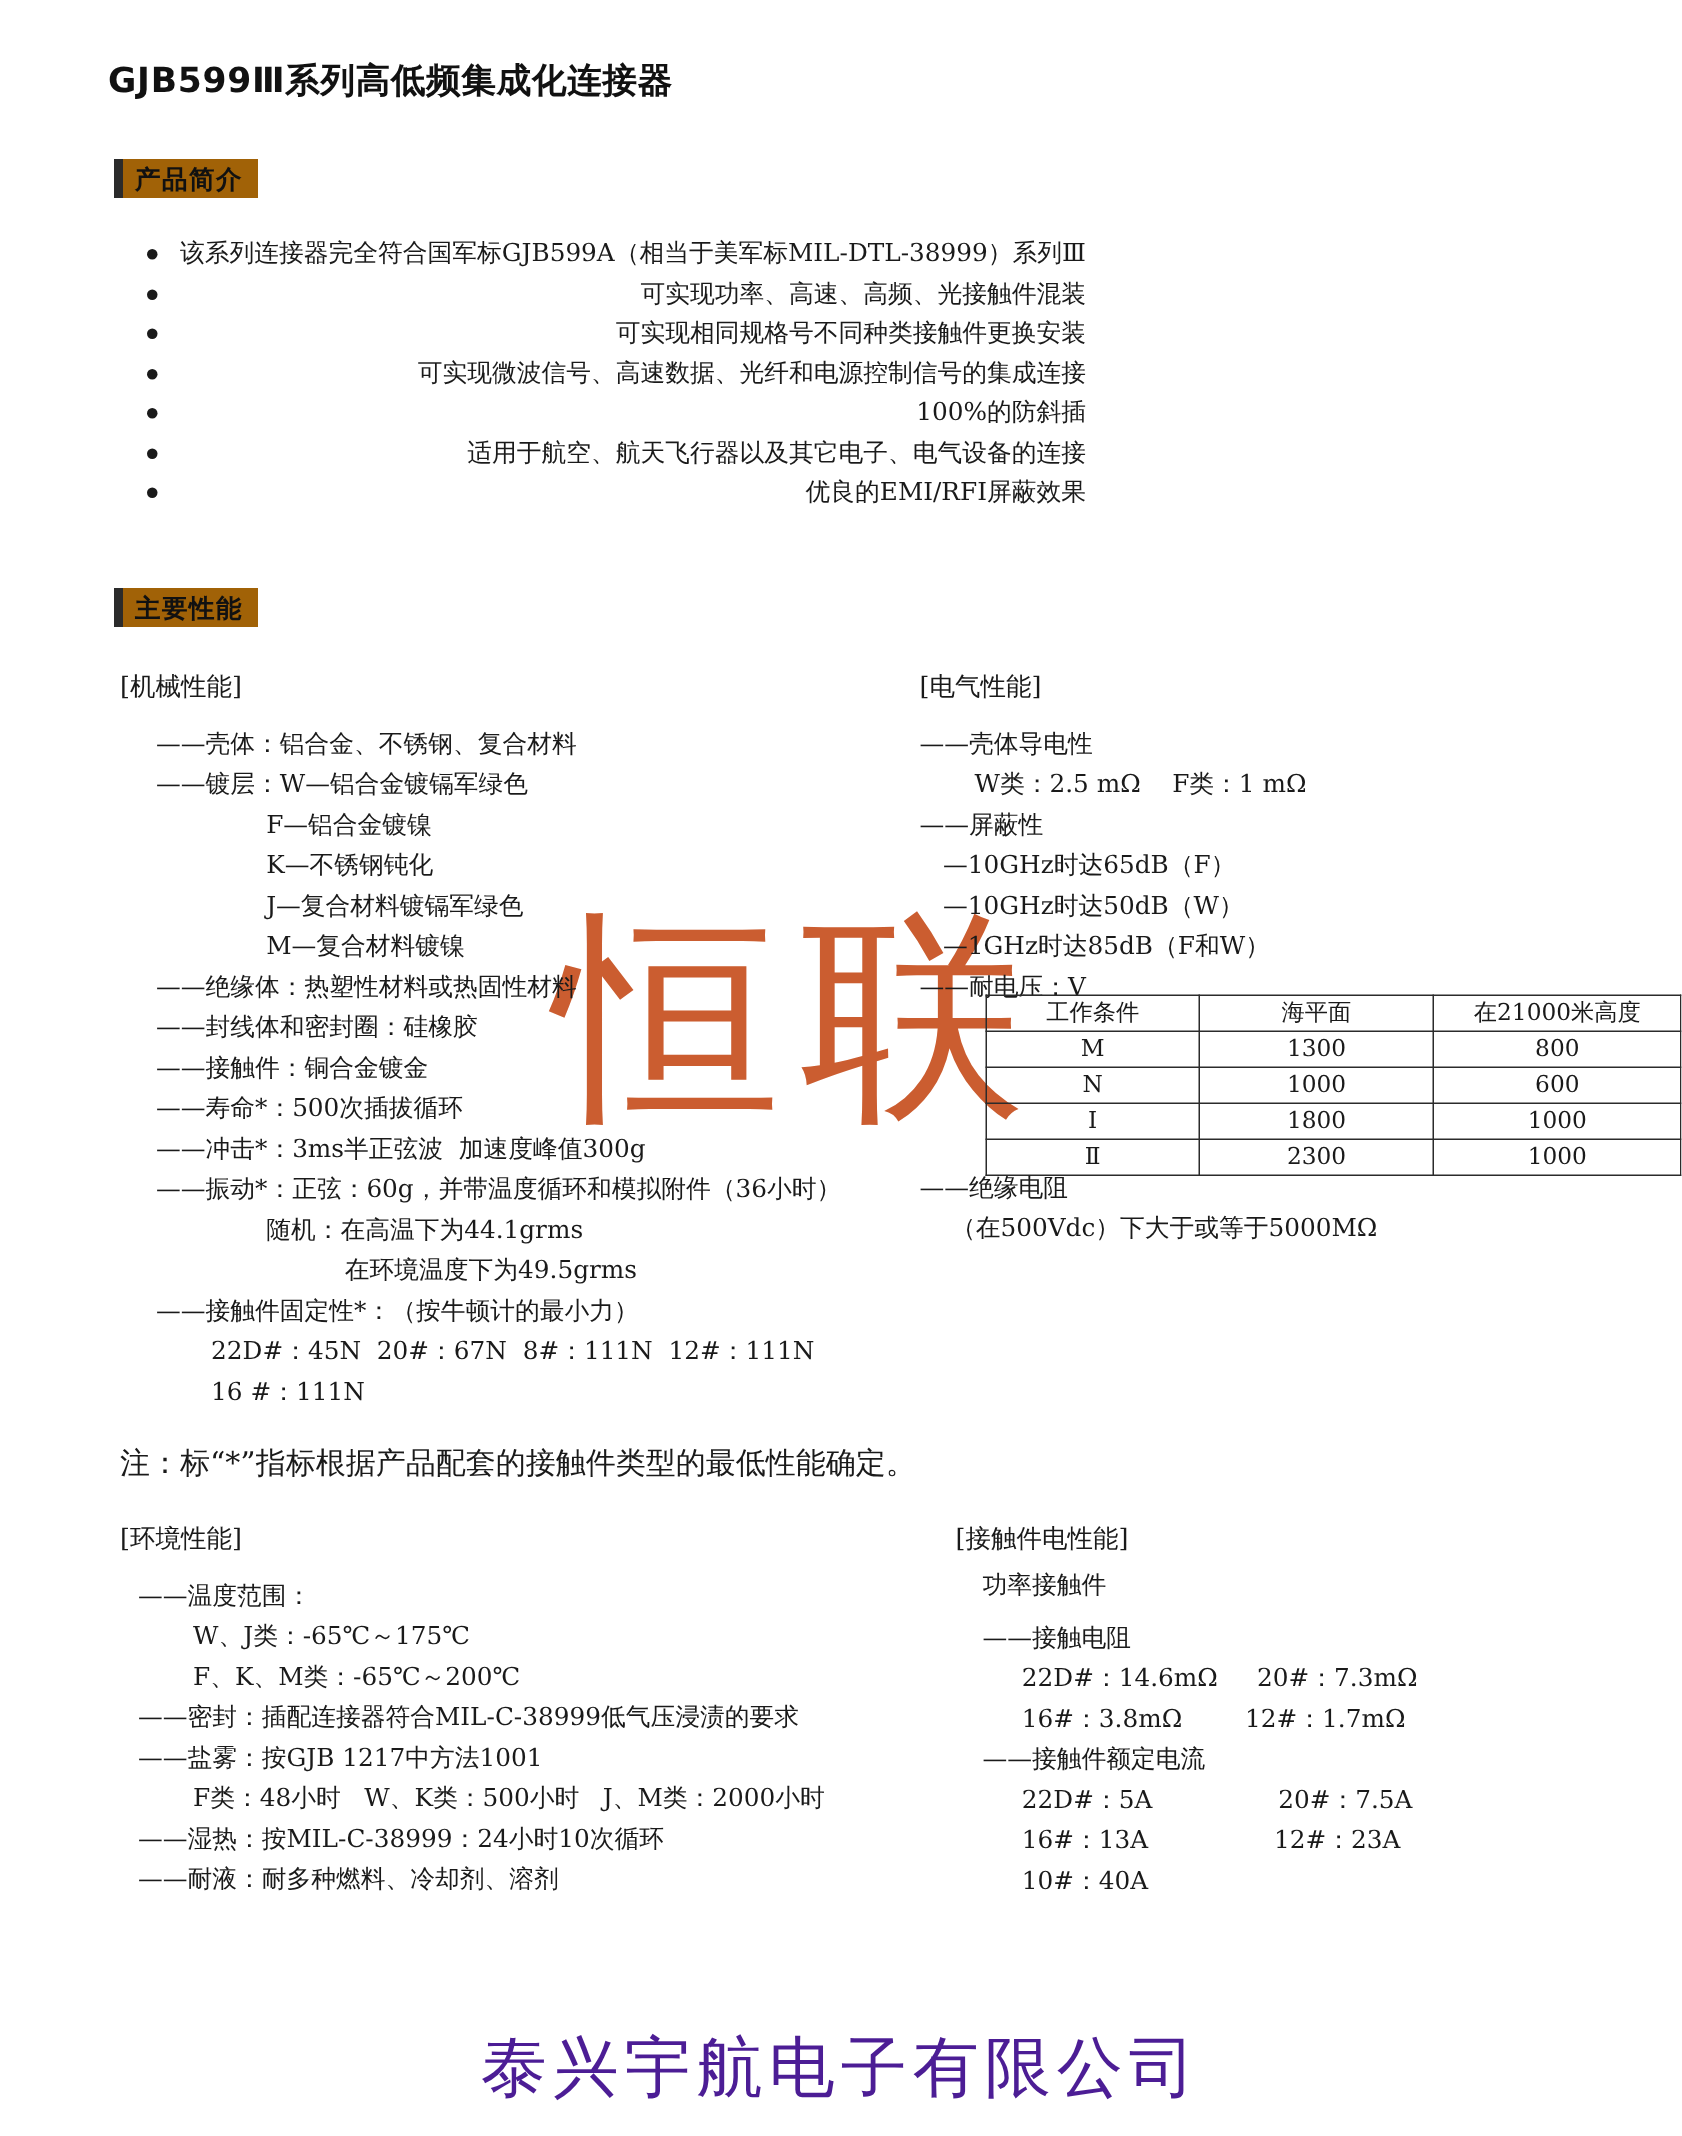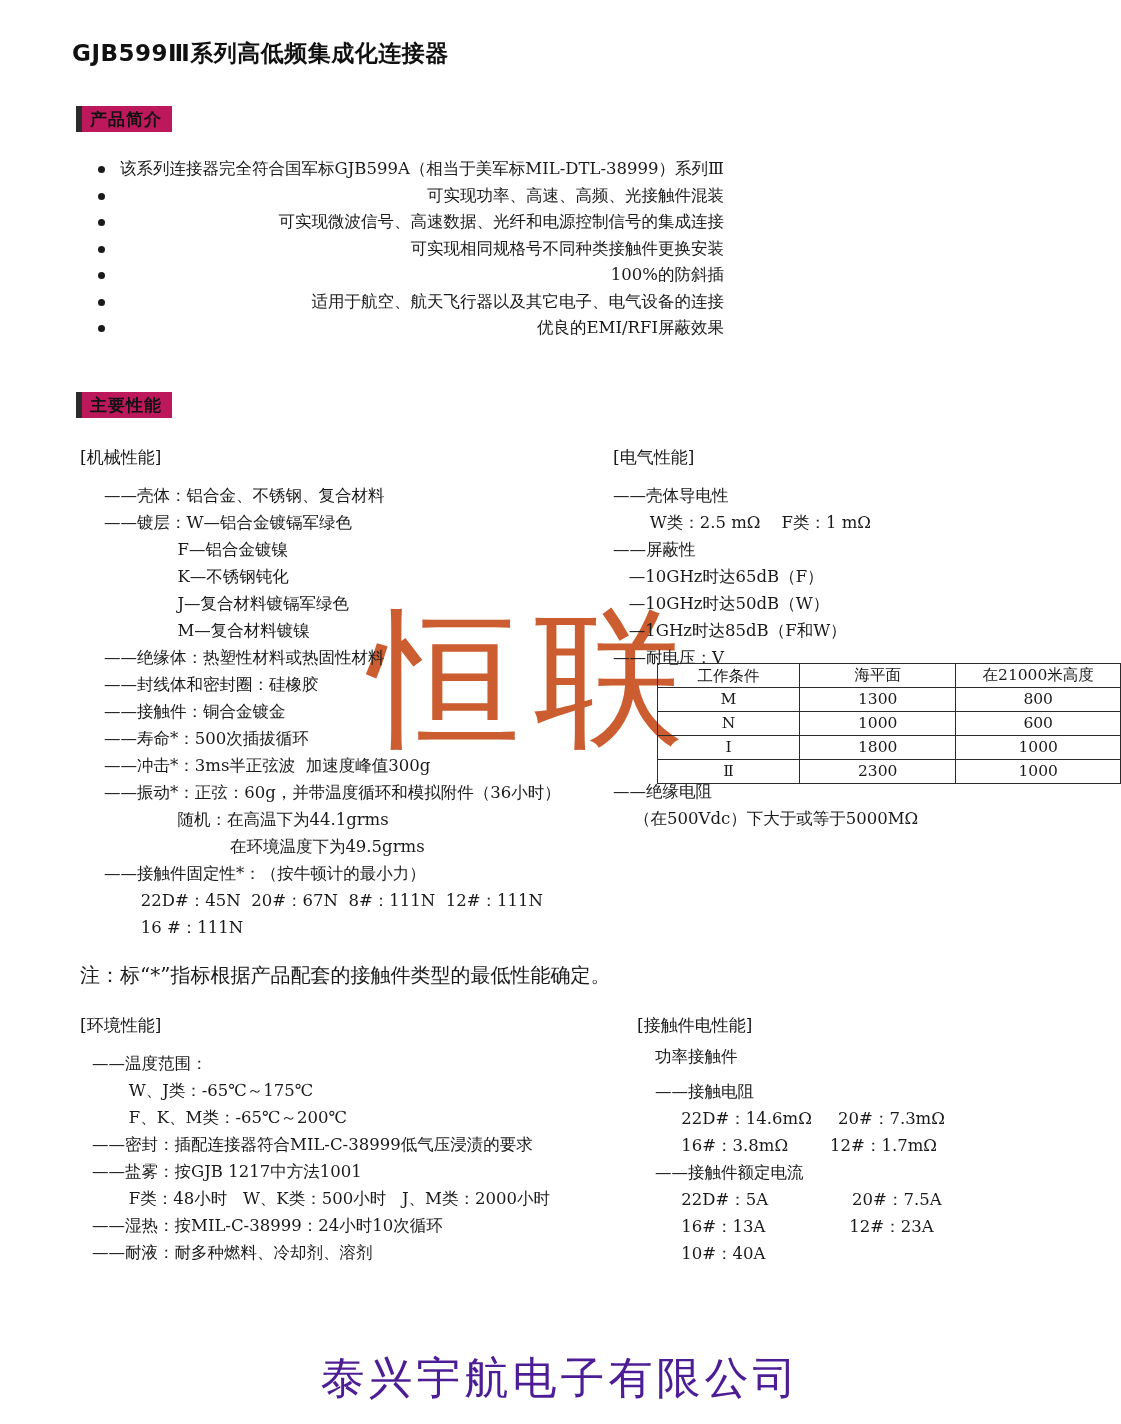--- a/index.html
+++ b/index.html
@@ -59,21 +59,21 @@
     font-weight: bold;
     letter-spacing: 0.5px;
     color: #111;
     font-family: "DejaVu Sans", "Liberation Sans", sans-serif;
   }
 
   
   .sec-head {
     position: absolute;
     height: 26px;
-    background: #be185d;
+    background: #a16207;
     border-left: 6px solid #2b2b2b;
     display: flex;
     align-items: center;
     padding: 0 10px 0 8px;
     font-size: 17px;
     font-weight: bold;
     color: #111;
     letter-spacing: 1px;
   }
   #sec-intro { left: 76px; top: 106px; }
@@ -156,22 +156,22 @@
 
   <div class="content">
 
     <div class="doc-title">GJB599Ⅲ系列高低频集成化连接器</div>
 
     <div class="sec-head" id="sec-intro">产品简介</div>
 
     <ul class="bullets">
       <li>该系列连接器完全符合国军标GJB599A（相当于美军标MIL-DTL-38999）系列Ⅲ</li>
       <li>可实现功率、高速、高频、光接触件混装</li>
+      <li>可实现相同规格号不同种类接触件更换安装</li>
       <li>可实现微波信号、高速数据、光纤和电源控制信号的集成连接</li>
-      <li>可实现相同规格号不同种类接触件更换安装</li>
       <li>100%的防斜插</li>
       <li>适用于航空、航天飞行器以及其它电子、电气设备的连接</li>
       <li>优良的EMI/RFI屏蔽效果</li>
     </ul>
 
     <div class="sec-head" id="sec-perf">主要性能</div>
 
     <div class="sub-title" style="left:80px; top:446px;">[机械性能]</div>
     <div class="tblock" style="left:72px; top:482px;margin-left:32px;">——壳体：铝合金、不锈钢、复合材料
 ——镀层：W—铝合金镀镉军绿色

